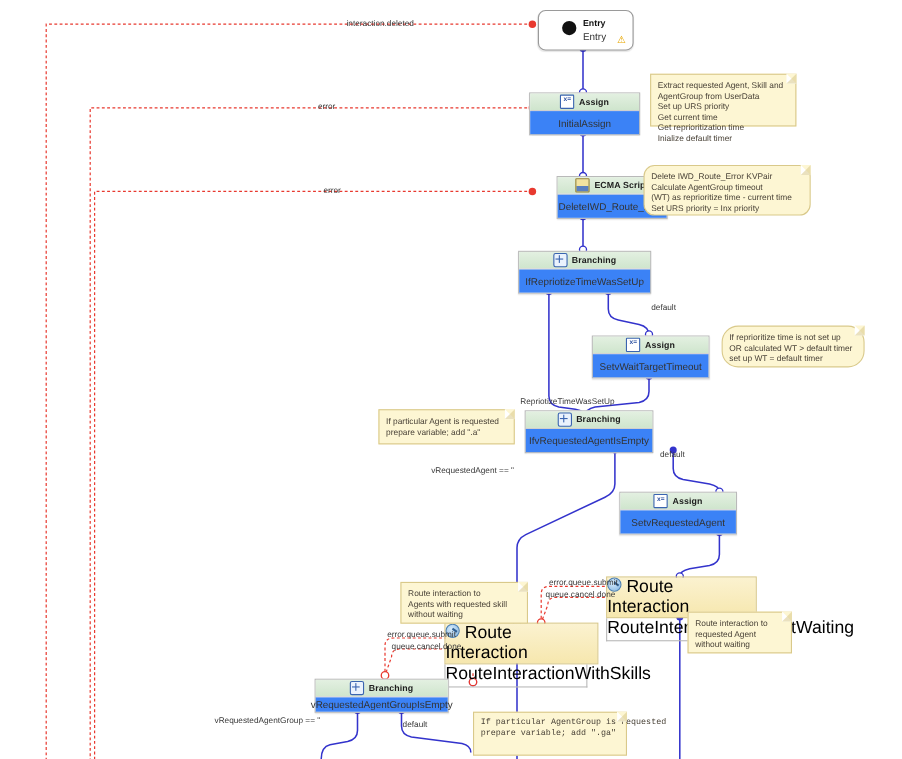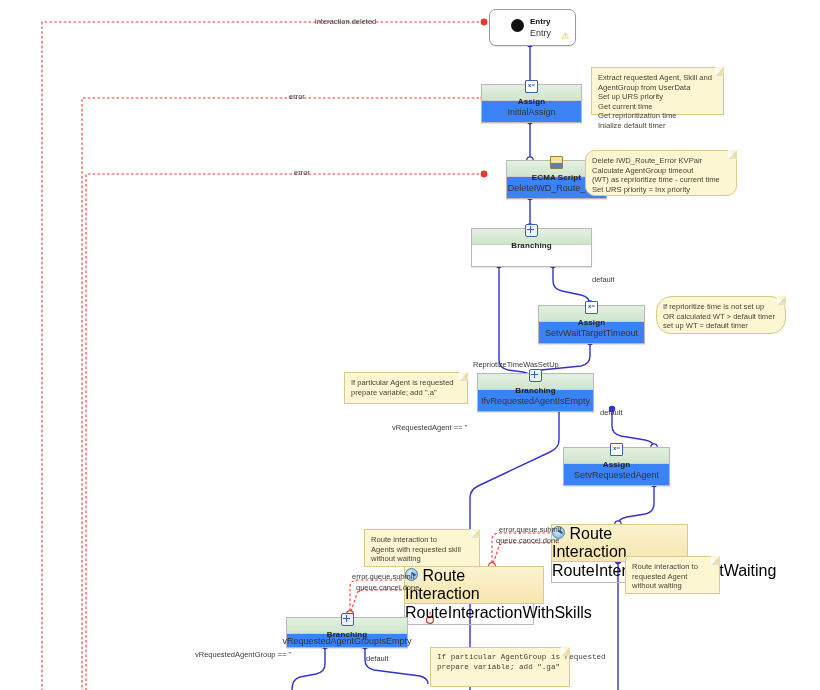--- a/index.html
+++ b/index.html
@@ -7,21 +7,21 @@
        font-family:"Liberation Sans","DejaVu Sans",sans-serif;}
   #canvas{position:relative;width:820px;height:690px;background:#fff;overflow:hidden;}
   #wires{position:absolute;left:0;top:0;width:820px;height:690px;}
 
   
   .node{position:absolute;background:#ffffff;border:1px solid #b9b9b9;
         box-shadow:0 1px 1px rgba(0,0,0,.10);}
   .node .hdr{height:15px;display:flex;align-items:center;justify-content:center;
              gap:4px;font-size:8px;font-weight:bold;color:#1d1d1d;
              border-bottom:1px solid #cfcfcf;letter-spacing:.1px;}
-  .node.green .hdr{background:linear-gradient(to bottom,#e3f0e1,#cfe5cd);flex-direction:column;}
+  .node.green .hdr{background:linear-gradient(to bottom,#e3f0e1,#cfe5cd);}
   .node .body{display:flex;align-items:center;justify-content:center;
               font-size:9px;color:#333;background:#3b82f6;height:21px;}
   .node.entry{border-radius:7px;border:1px solid #9a9a9a;background:#fff;}
   .entryinner{position:relative;width:100%;height:100%;}
   .entry-dot{position:absolute;left:21px;top:9px;width:13px;height:13px;
              border-radius:50%;background:#111;}
   .entry-t1{position:absolute;left:40px;top:7px;font-size:8px;font-weight:bold;color:#111;}
   .entry-t2{position:absolute;left:40px;top:18px;font-size:9px;color:#333;}
   .warn{position:absolute;right:6px;bottom:4px;font-size:9px;color:#e8a700;line-height:1;}
 
@@ -161,20 +161,21 @@
       <span>ECMA Script</span>
     </div>
     <div class="body">DeleteIWD_Route_Error</div>
   </div>
 
   <div class="node green" style="left:471px;top:228px;width:119px;height:37px;">
     <div class="hdr">
       <span class="ic ic-branch"></span>
       <span>Branching</span>
     </div>
+    <div class="body">IfRepriotizeTimeWasSetUp</div>
   </div>
 
   <div class="node green" style="left:538px;top:305px;width:105px;height:37px;">
     <div class="hdr">
       <span class="ic ic-assign">x=</span>
       <span>Assign</span>
     </div>
     <div class="body">SetvWaitTargetTimeout</div>
   </div>
 

